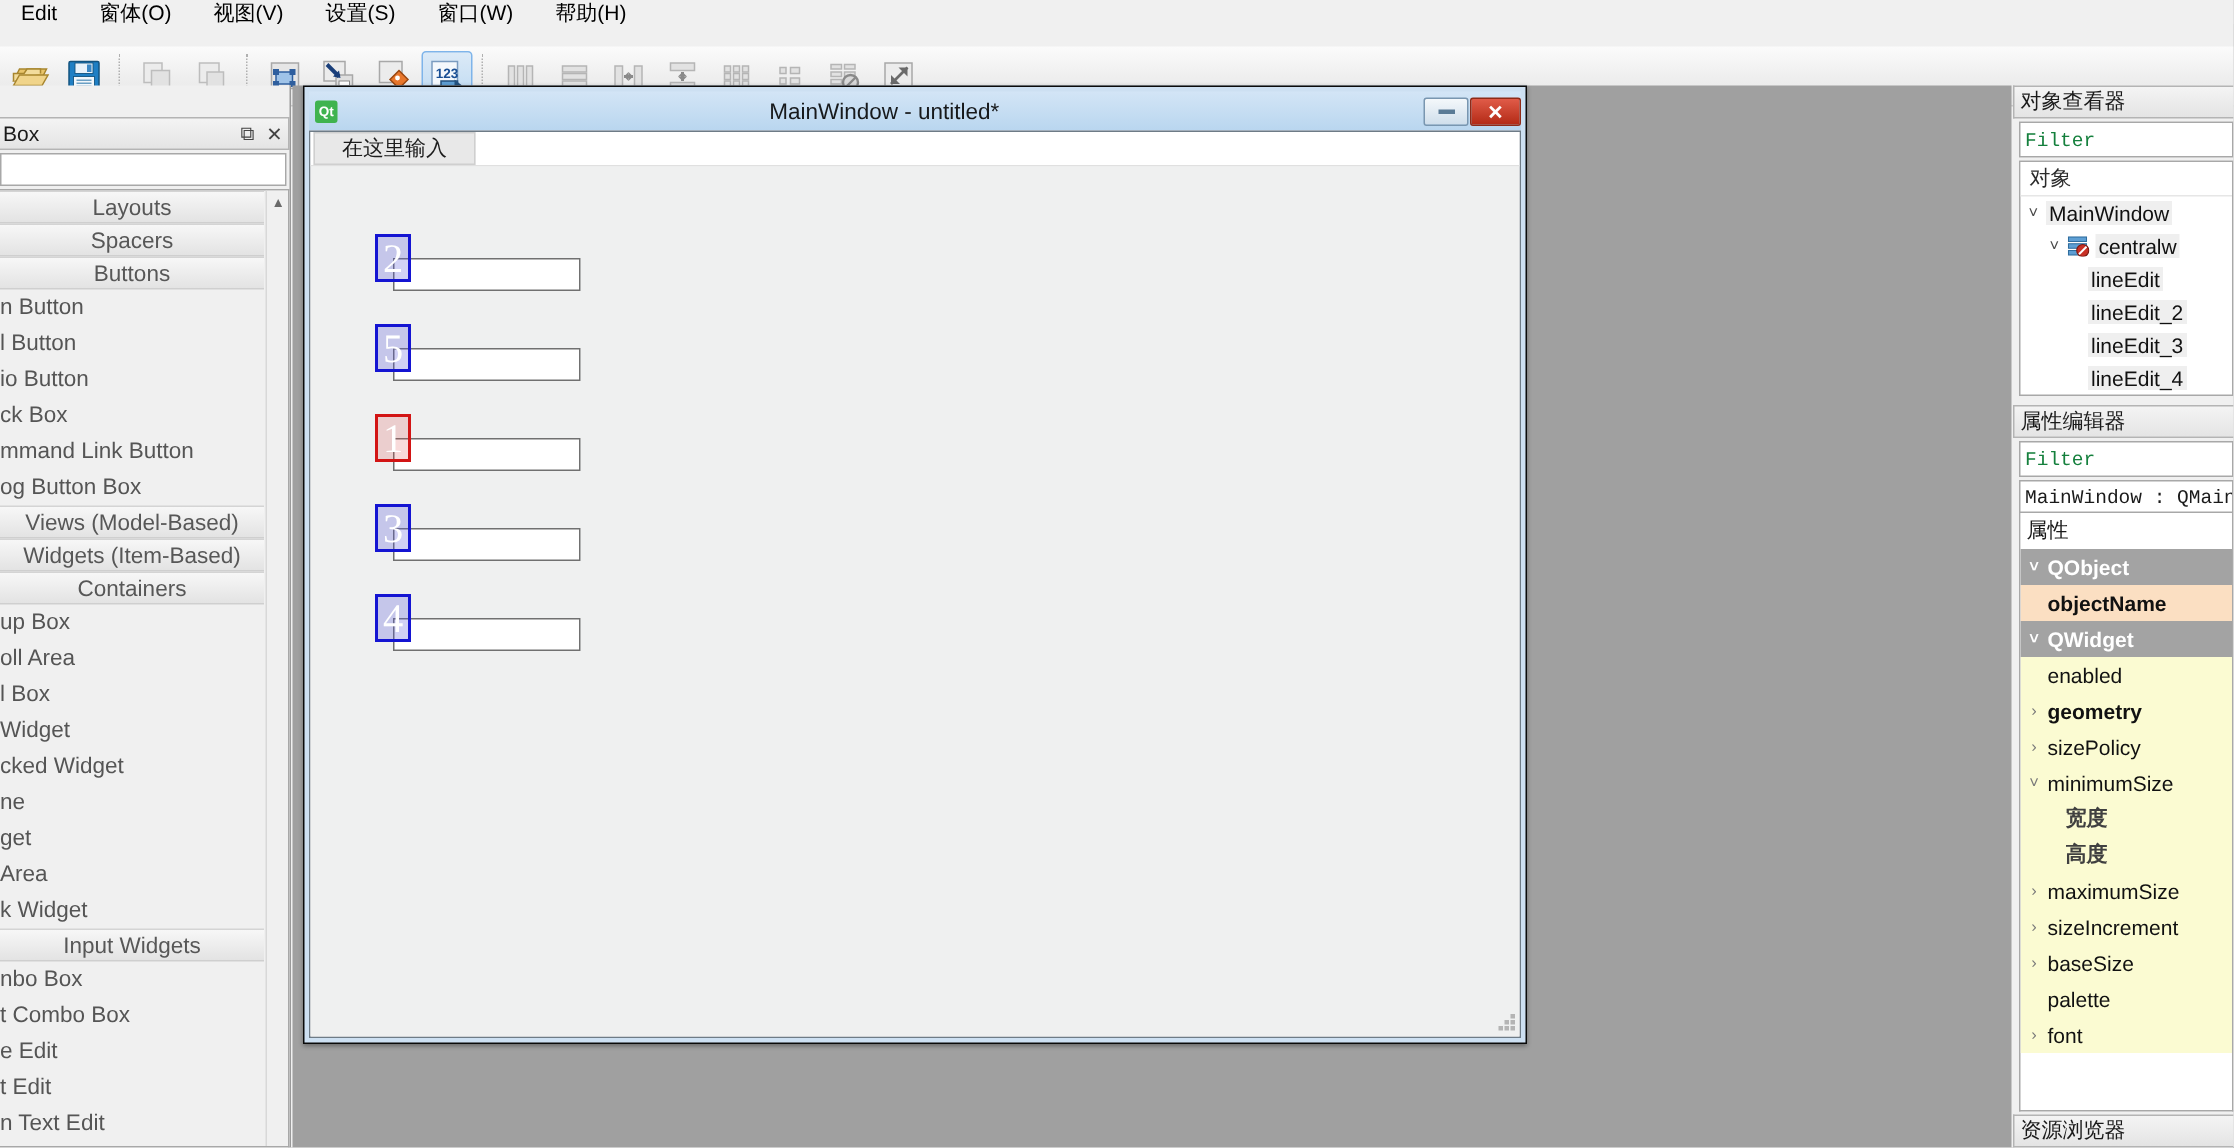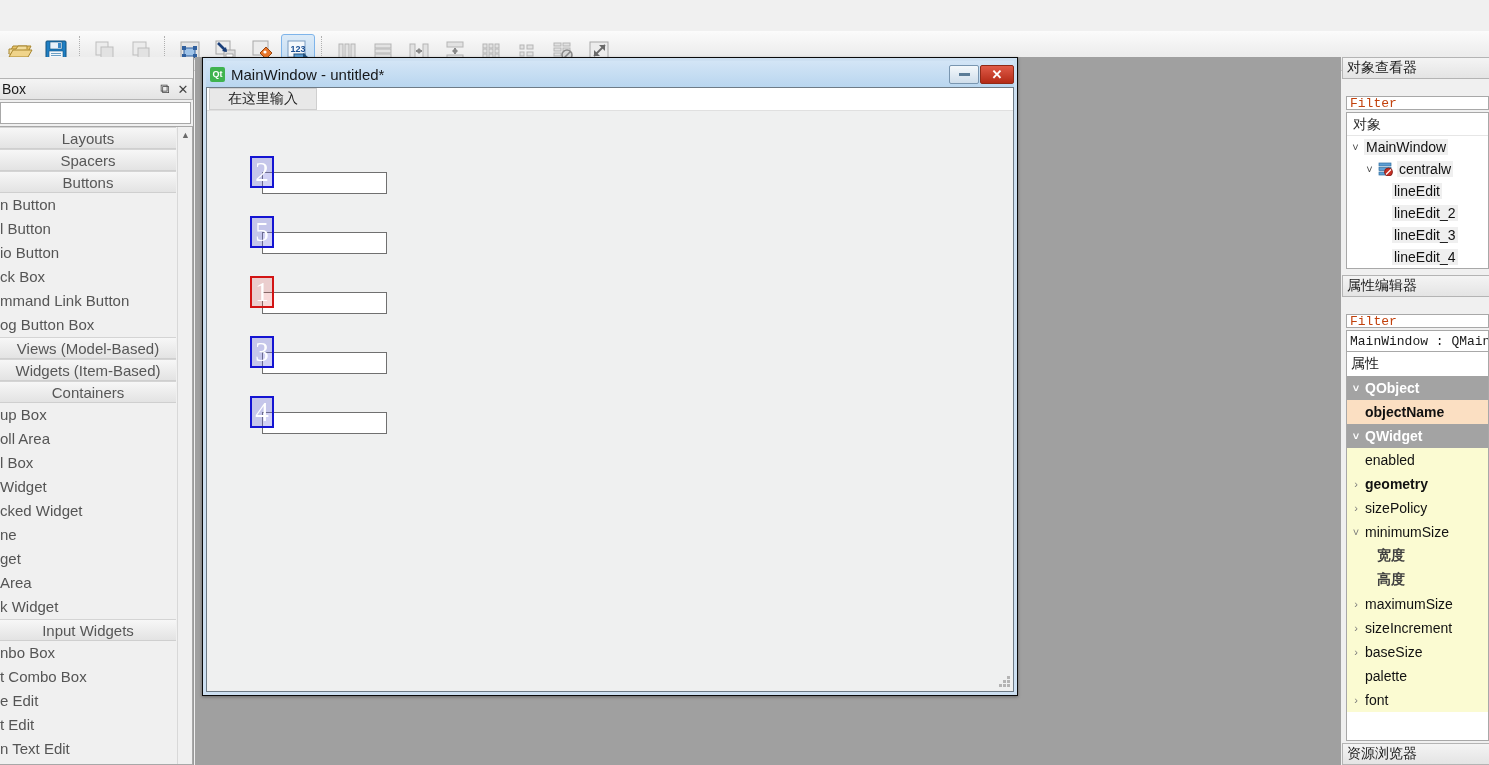--- a/index.html
+++ b/index.html
@@ -87,21 +87,21 @@
     background: #f0f0f0; border-left: 1px solid #d8d8d8;
   }
   .wb-vscroll .arrow {
     width: 15px; height: 16px; display: flex;
     align-items: center; justify-content: center; color: #6a6a6a; font-size: 9px;
   }
 
   
   .workspace {
     position: absolute; left: 195px; top: 57px;
-    width: 1146px; height: 708px; background: #a0a0a0;
+    width: 1146px; height: 708px; background: #a0a0a0; text-align: center;
   }
 
   
   .formwin {
     position: absolute; left: 7px; top: 0px;
     width: 816px; height: 639px;
     background: #cde0f2;
     border: 1px solid #0a0a0a;
     box-shadow: 0 1px 3px rgba(0,0,0,.35);
     padding: 3px;
@@ -175,24 +175,24 @@
     position: absolute; width: 3px; height: 3px; background: #b4b4b4;
   }
 
   
   .rightcol {
     position: absolute; left: 1342px; top: 57px;
     width: 147px; height: 708px; background: #f0f0f0;
     display: flex; flex-direction: column;
   }
   .oi-filter, .pe-filter {
-    height: 14px; margin: 17px 0 2px 4px; background: #fff;
+    height: 24px; margin: 2px 0 2px 4px; background: #fff;
     border: 1px solid #a8a8a8; display: flex; align-items: center;
     padding-left: 3px; font-family: "Liberation Mono", monospace;
-    font-size: 13px; color: #c2410c;
+    font-size: 13px; color: #15803d;
   }
   .oi-tree {
     margin-left: 4px; background: #fff; border: 1px solid #a8a8a8;
     flex: none; overflow: hidden;
   }
   .tree-head {
     height: 23px; line-height: 23px; padding-left: 6px;
     font-size: 14px; color: #2b2b2b; background: #fff;
     border-bottom: 1px solid #e6e6e6;
     font-family: Liberation Serif, serif;
@@ -243,20 +243,28 @@
     border: 1px solid #b4b4b4; border-right: none;
     display: flex; align-items: center; padding-left: 4px;
     font-size: 14px; color: #1a1a1a;
   }
 </style>
 </head>
 <body>
 
 <div id="app">
 
+  <div class="menubar">
+    <div class="mi"><span>Edit</span></div>
+    <div class="mi"><span>窗体(O)</span></div>
+    <div class="mi"><span>视图(V)</span></div>
+    <div class="mi"><span>设置(S)</span></div>
+    <div class="mi"><span>窗口(W)</span></div>
+    <div class="mi"><span>帮助(H)</span></div>
+  </div>
 
   <div class="toolbar">
 
     <div class="tb-btn">
       <svg width="26" height="26" viewBox="0 0 26 26">
         <path d="M2 16 L6 8 L24 8 L20 16 Z" fill="#e8c46a" stroke="#a8862f" stroke-width="1"></path>
         <path d="M2 16 L2 11 L9 11 L11 8 L20 8 L20 11" fill="#f2dc9c" stroke="#a8862f" stroke-width="1"></path>
         <path d="M2 19 L6 12 L25 12 L21 19 Z" fill="#f0d48a" stroke="#a8862f" stroke-width="1"></path>
       </svg>
     </div>

